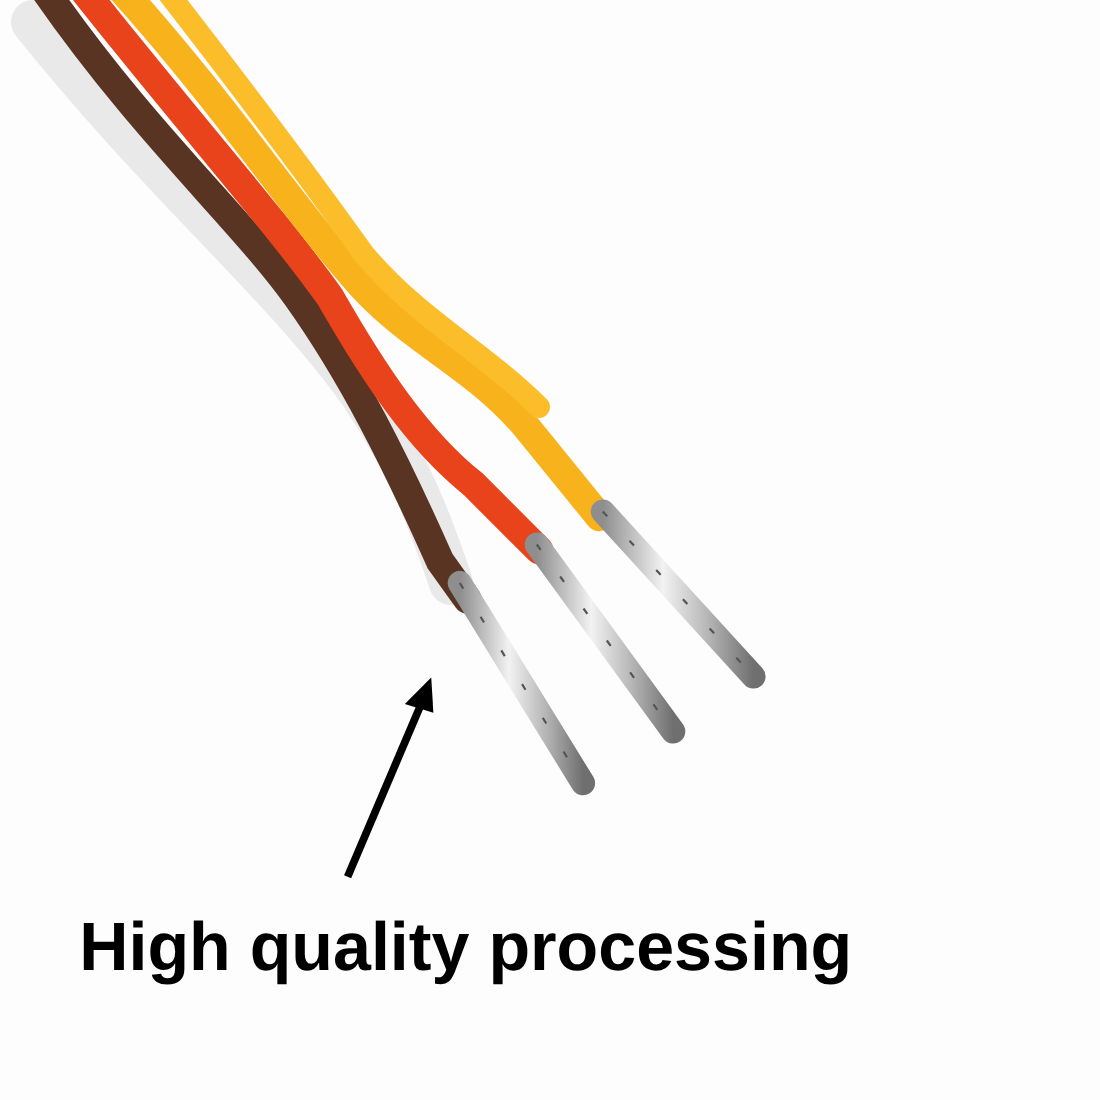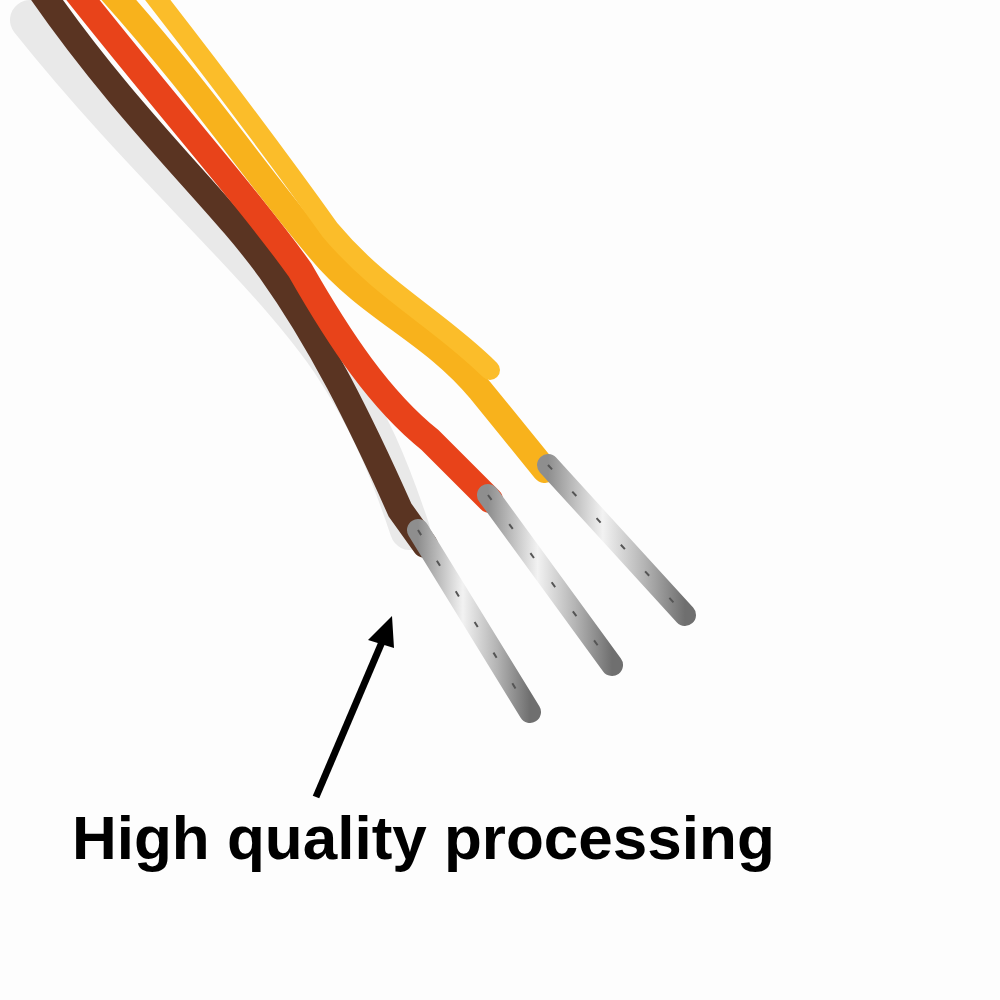--- a/index.html
+++ b/index.html
@@ -1,19 +1,19 @@
 <!DOCTYPE html>
 <html><head>
 <meta charset="utf-8">
 <style>
   html, body { margin:0; padding:0; background:#ffffff; }
   .canvas { position:relative; width:1000px; height:1000px; overflow:hidden; background:#fdfdfd; }
   svg.photo { position:absolute; left:0; top:0; }
   .caption {
-    position:absolute; left:72px; top:802px;
+    position:absolute; left:72px; top:826px;
     font-family:"Liberation Sans", sans-serif; font-weight:bold;
     font-size:62px; color:#000; letter-spacing:0px; white-space:nowrap;
   }
 </style>
 </head>
 <body>
 
 <div class="canvas">
   <svg class="photo" width="1000" height="1000" viewBox="0 0 1000 1000">
     <defs>

